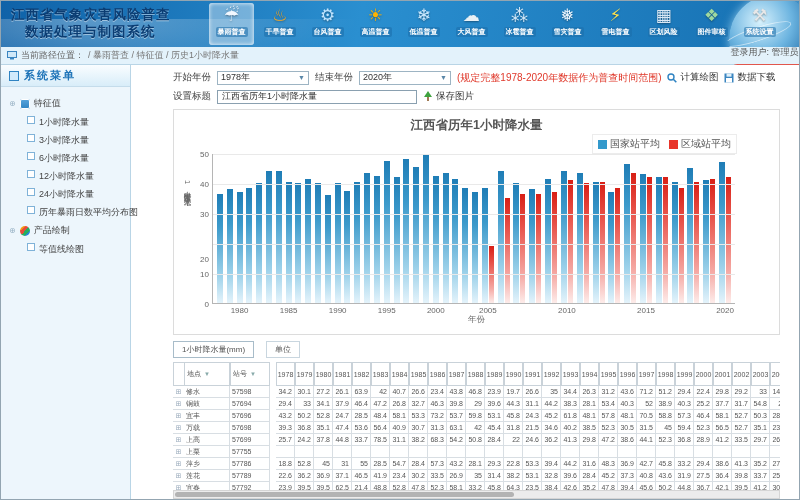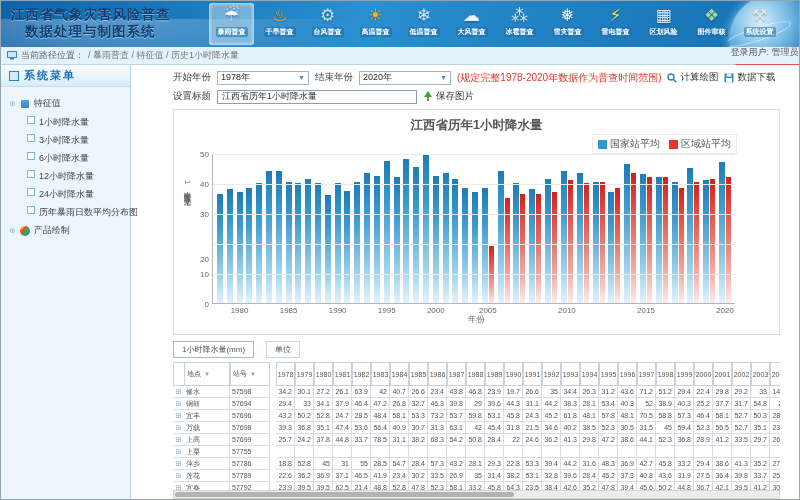--- a/index.html
+++ b/index.html
@@ -227,20 +227,24 @@
             <span>24小时降水量</span>
           </div>
           <div class="tree-item">
             <span class="chk"></span>
             <span>历年暴雨日数平均分布图</span>
           </div>
           <div class="tree-parent">
             <span class="tree-toggle">⊕</span>
             <span class="gicon palette"></span>
             <span>产品绘制</span>
+          </div>
+          <div class="tree-item">
+            <span class="chk"></span>
+            <span>等值线绘图</span>
           </div>
         </div>
     </div>
 
     <div id="main">
 
       <div class="form-row">
         <span>开始年份</span>
         <span class="sel">
           <span>1978年</span>

